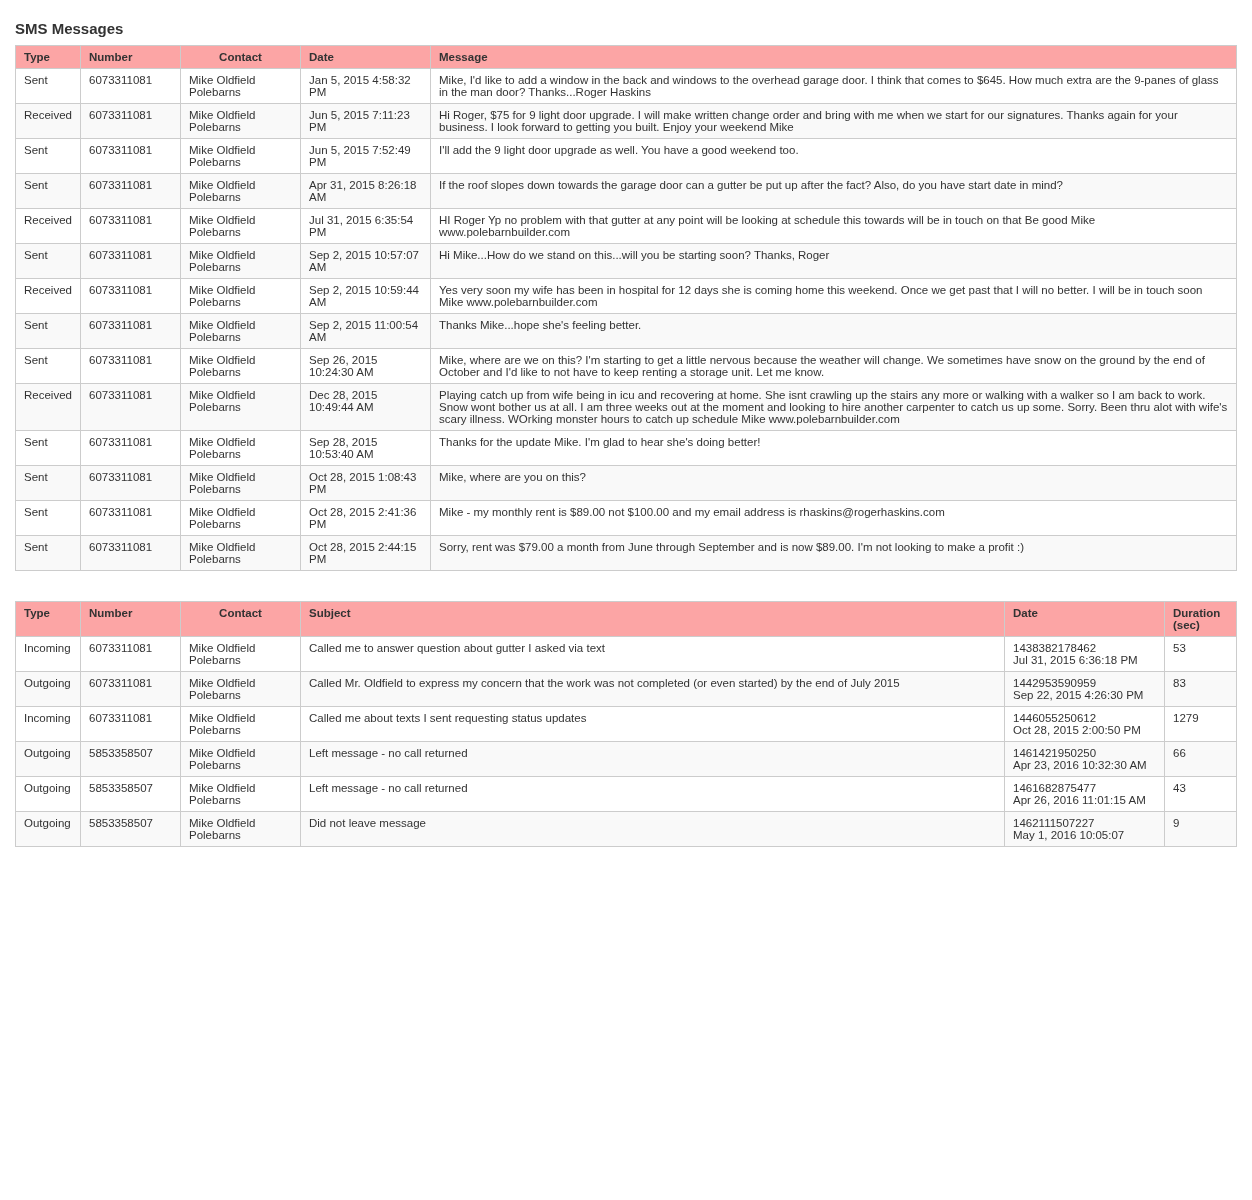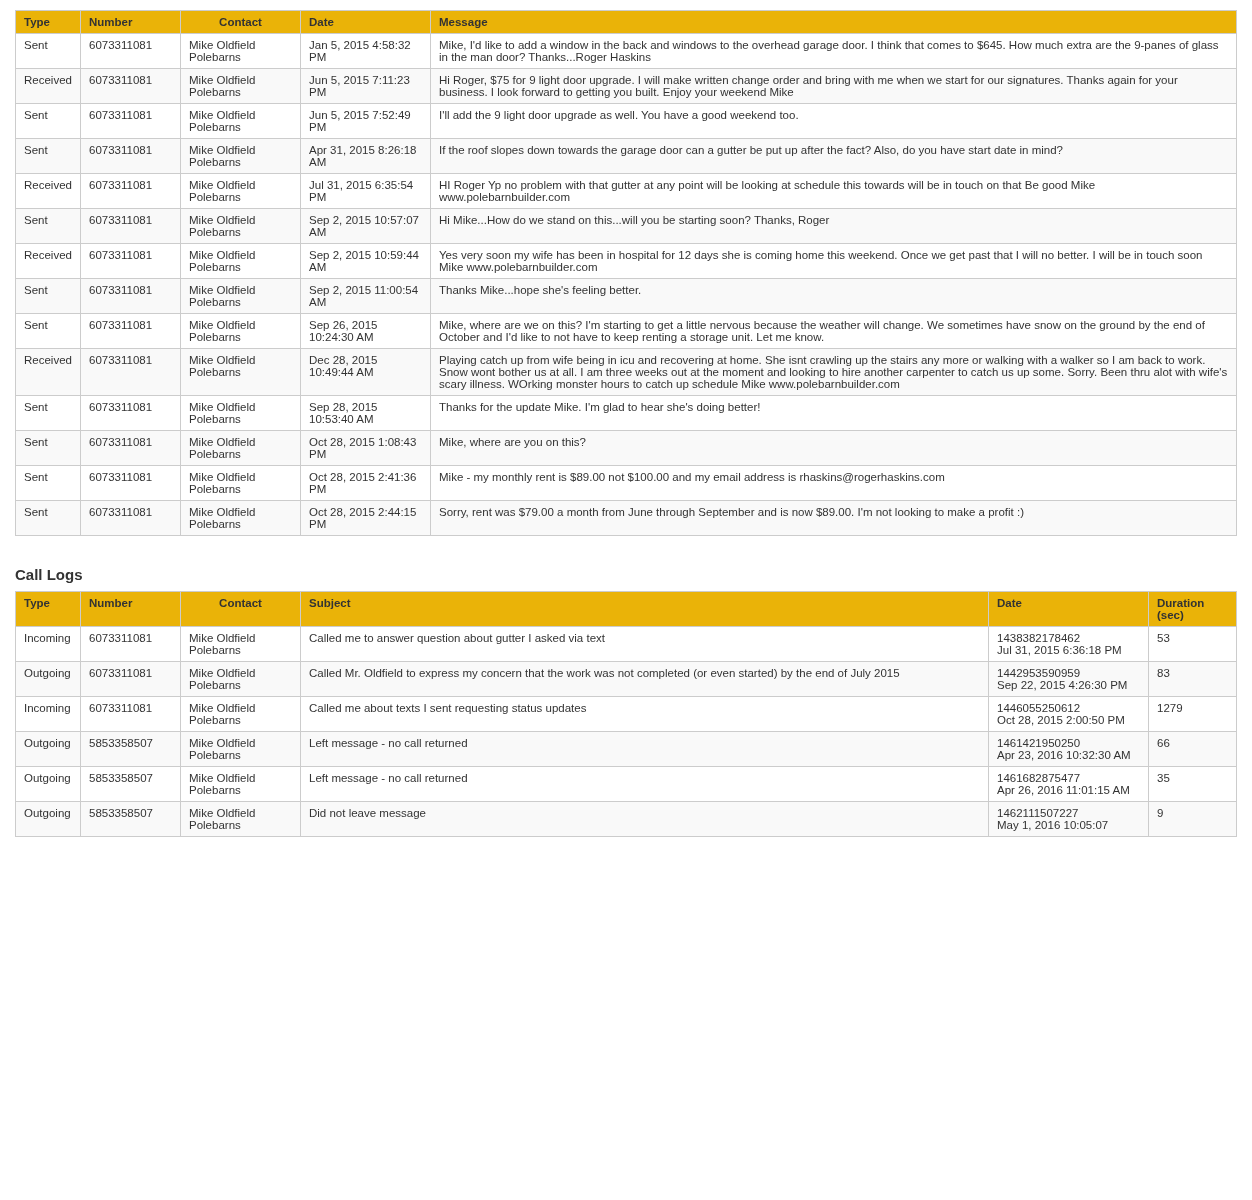--- a/index.html
+++ b/index.html
@@ -19,21 +19,21 @@
     .section {
       margin-bottom: 30px;
     }
     table {
       width: 100%;
       border-collapse: collapse;
       border: 1px solid #ccc;
       font-size: 11.5px;
     }
     thead tr {
-      background: #eab308;
+      background: #fca5a5;
     }
     th {
       border: 1px solid #ccc;
       padding: 5px 8px;
       text-align: left;
       font-weight: bold;
       vertical-align: top;
     }
     td {
       border: 1px solid #ccc;
@@ -46,26 +46,27 @@
     tbody tr:nth-child(odd) {
       background: #fff;
     }
     .col-type { width: 65px; }
     .col-number { width: 100px; }
     .col-contact { width: 120px; text-align: center; }
     .col-date { width: 130px; }
     .col-message { }
     .col-subject { }
     .col-log-date { width: 160px; }
-    .col-duration { width: 88px; }
+    .col-duration { width: 72px; }
   </style>
 </head>
 <body>
 
 <div class="section">
+  <h2>SMS Messages</h2>
   <table>
     <thead>
       <tr>
         <th class="col-type">Type</th>
         <th class="col-number">Number</th>
         <th class="col-contact">Contact</th>
         <th class="col-date">Date</th>
         <th class="col-message">Message</th>
       </tr>
     </thead>
@@ -166,21 +167,20 @@
     <td>6073311081</td>
     <td>Mike Oldfield<br>Polebarns</td>
     <td>Oct 28, 2015 2:44:15 PM</td>
     <td>Sorry, rent was $79.00 a month from June through September and is now $89.00. I'm not looking to make a profit :)</td>
   </tr>
       </tbody>
   </table>
 </div>
 
 <div class="section">
-  <h2>Call Logs</h2>
   <table>
     <thead>
       <tr>
         <th class="col-type">Type</th>
         <th class="col-number">Number</th>
         <th class="col-contact">Contact</th>
         <th class="col-subject">Subject</th>
         <th class="col-log-date">Date</th>
         <th class="col-duration">Duration (sec)</th>
       </tr>
@@ -217,21 +217,21 @@
     <td>Left message - no call returned</td>
     <td>1461421950250<br>Apr 23, 2016 10:32:30 AM</td>
     <td>66</td>
   </tr>
         <tr>
     <td>Outgoing</td>
     <td>5853358507</td>
     <td>Mike Oldfield<br>Polebarns</td>
     <td>Left message - no call returned</td>
     <td>1461682875477<br>Apr 26, 2016 11:01:15 AM</td>
-    <td>35</td>
+    <td>43</td>
   </tr>
         <tr>
     <td>Outgoing</td>
     <td>5853358507</td>
     <td>Mike Oldfield<br>Polebarns</td>
     <td>Did not leave message</td>
     <td>1462111507227<br>May 1, 2016 10:05:07</td>
     <td>9</td>
   </tr>
       </tbody>

